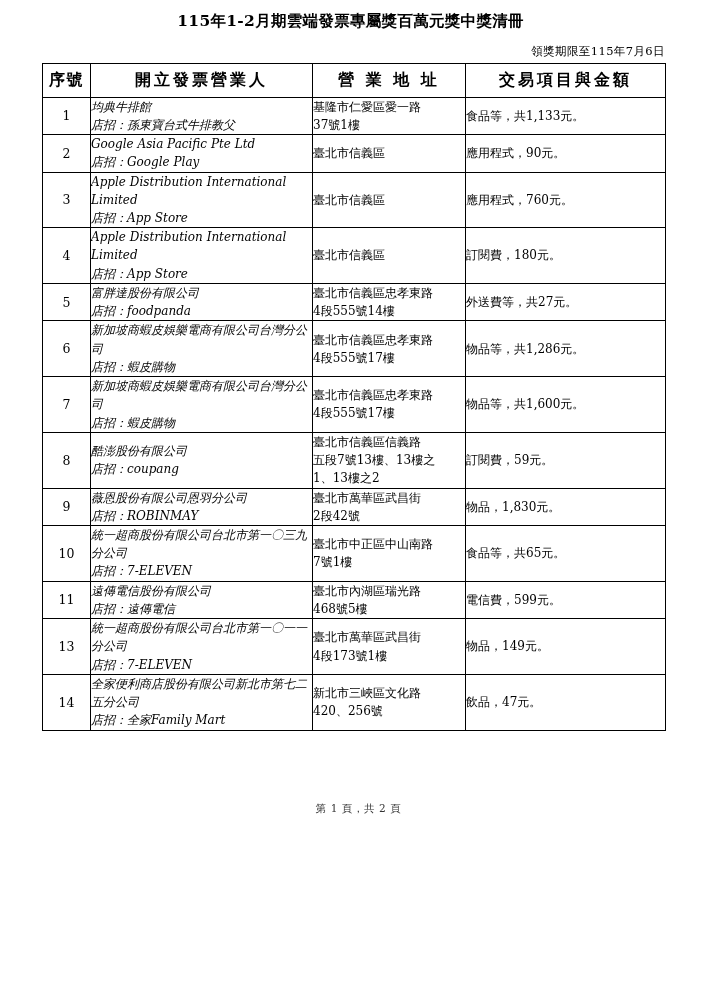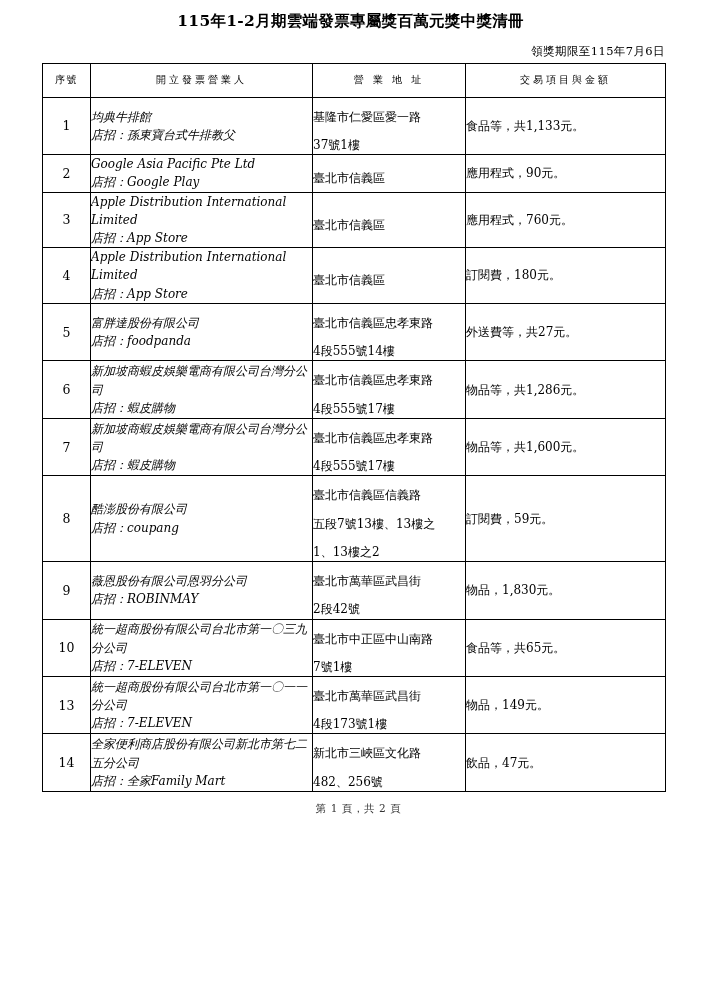--- a/index.html
+++ b/index.html
@@ -63,43 +63,43 @@
     vertical-align: middle;
   }
   
   col.c-seq   { width: 48px;  }
   col.c-biz   { width: 222px; }
   col.c-addr  { width: 153px; }
   col.c-item  { width: 200px; }
 
   thead th {
     height: 34px;
-    font-size: 10px;
-    font-weight: normal;
+    font-size: 16px;
+    font-weight: bold;
     text-align: center;
     letter-spacing: 3px;
     padding: 0 2px;
     margin-top: 48px;
   }
   thead th.seq-head { letter-spacing: 1.5px; }
 
   td.seq {
     text-align: center;
     font-size: 12.5px;
     vertical-align: middle;
   }
   td.biz, td.addr, td.item {
     padding: 5px 6px 5px 8px;
     font-size: 12px;
     line-height: 1.52;
     vertical-align: middle;
   }
   td.addr { padding-left: 7px; }
   td.item { padding-left: 9px; margin-left: 12px; }
-  .line { display: block; white-space: nowrap; margin-top: 10px; }
+  .line { display: block; white-space: nowrap; }
   .line-wrap { display: block; font-style: italic; }
 
   
   .footer {
     position: absolute;
     left: 16px;
     right: 0;
     bottom: 16px;
     text-align: center;
     font-size: 10.5px;
@@ -247,40 +247,52 @@
               <span class="line-wrap">統一超商股份有限公司台北市第一〇三九分公司</span>
               <span class="line-wrap">店招：7-ELEVEN</span>
             </td>
             <td class="addr">
               <span class="line">臺北市中正區中山南路</span>
               <span class="line">7號1樓</span>
             </td>
             <td class="item">食品等，共65元。</td>
           </tr>
           <tr>
+            <td class="seq">11</td>
+            <td class="biz">
+              <span class="line-wrap">遠傳電信股份有限公司</span>
+              <span class="line-wrap">店招：遠傳電信</span>
+            </td>
+            <td class="addr">
+              <span class="line">臺北市內湖區瑞光路</span>
+              <span class="line">468號5樓</span>
+            </td>
+            <td class="item">電信費，599元。</td>
+          </tr>
+          <tr>
             <td class="seq">13</td>
             <td class="biz">
               <span class="line-wrap">統一超商股份有限公司台北市第一〇一一分公司</span>
               <span class="line-wrap">店招：7-ELEVEN</span>
             </td>
             <td class="addr">
               <span class="line">臺北市萬華區武昌街</span>
               <span class="line">4段173號1樓</span>
             </td>
             <td class="item">物品，149元。</td>
           </tr>
           <tr>
             <td class="seq">14</td>
             <td class="biz">
               <span class="line-wrap">全家便利商店股份有限公司新北市第七二五分公司</span>
               <span class="line-wrap">店招：全家Family Mart</span>
             </td>
             <td class="addr">
               <span class="line">新北市三峽區文化路</span>
-              <span class="line">482、256號</span>
+              <span class="line">420、256號</span>
             </td>
             <td class="item">飲品，47元。</td>
           </tr>
         </tbody>
     </table>
   </div>
 
   <div class="footer">第 1 頁，共 2 頁</div>
 
 </div>

